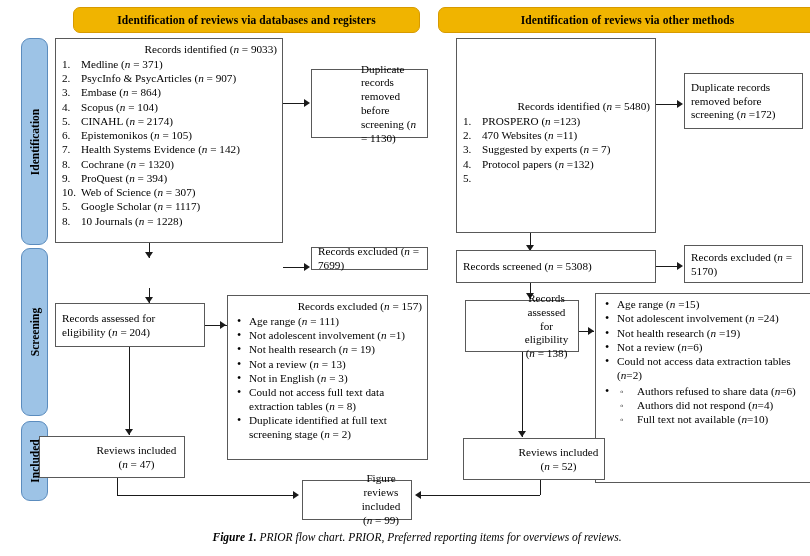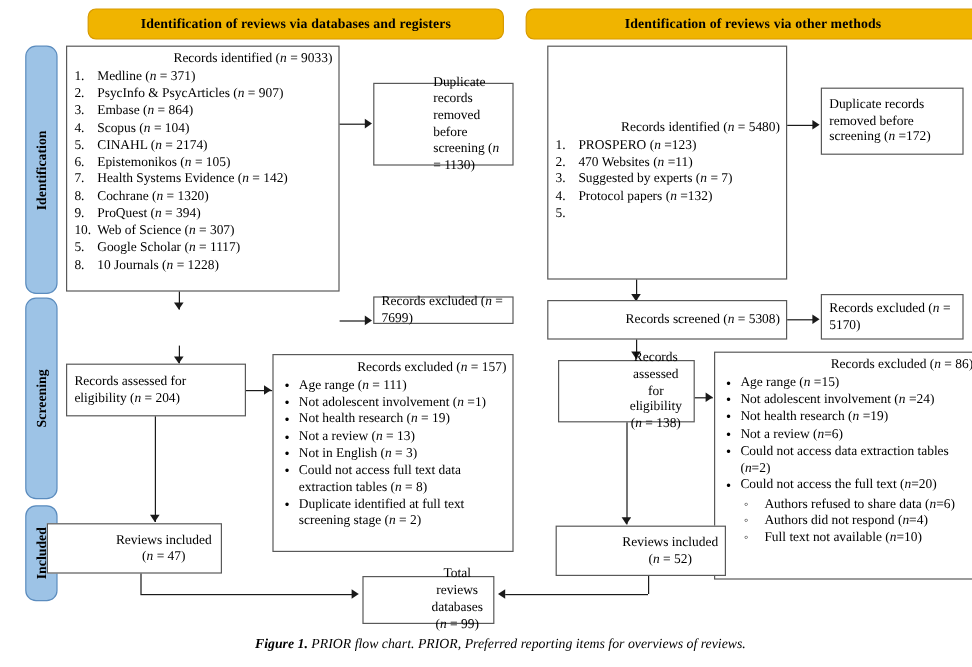--- a/index.html
+++ b/index.html
@@ -195,21 +195,21 @@
   <div class="ln hline" style="left:644px;top:104px;width:22px;"></div>
   <div class="arrow-r" style="left:665px;top:100px;"></div>
 
   <div class="box center" style="left:672px;top:73px;width:119px;height:56px;">
     <div class="pad">Duplicate records removed before screening (<i>n</i> =172)</div>
   </div>
 
   <div class="ln vline" style="left:518px;top:233px;height:17px;"></div>
   <div class="arrow-d" style="left:514px;top:245px;"></div>
 
-  <div class="box center" style="left:444px;top:250px;width:200px;height:33px;text-align:right;">
+  <div class="box center" style="left:444px;top:250px;width:200px;height:33px;">
     <div class="pad">Records screened (<i>n</i> = 5308)</div>
   </div>
 
   <div class="ln hline" style="left:644px;top:266px;width:22px;"></div>
   <div class="arrow-r" style="left:665px;top:262px;"></div>
 
   <div class="box center" style="left:672px;top:245px;width:119px;height:38px;">
     <div class="pad">Records excluded (<i>n</i> = 5170)</div>
   </div>
 
@@ -218,30 +218,28 @@
 
   <div class="box center t-center" style="left:453px;top:300px;width:114px;height:52px;">
     <div class="pad">Records assessed for eligibility (<i>n</i> = 138)</div>
   </div>
 
   <div class="ln hline" style="left:567px;top:331px;width:15px;"></div>
   <div class="arrow-r" style="left:576px;top:327px;"></div>
 
   <div class="box" style="left:583px;top:293px;width:222px;height:190px;">
     <div class="pad">
-      <div class="hdr">Records excluded (<i>n</i> = 86)</div>
       <ul class="blist">
         <li><span class="bul">•</span><span>Age range (<i>n</i> =15)</span></li>
         <li><span class="bul">•</span><span>Not adolescent involvement (<i>n</i> =24)</span></li>
         <li><span class="bul">•</span><span>Not health research (<i>n</i> =19)</span></li>
         <li><span class="bul">•</span><span>Not a review (<i>n</i>=6)</span></li>
         <li><span class="bul">•</span><span>Could not access data extraction tables (<i>n</i>=2)</span></li>
         <li>
           <span class="bul">•</span>
-          <span>Could not access the full text (<i>n</i>=20)</span>
           <ul class="olist">
             <li><span class="bul">◦</span><span>Authors refused to share data (<i>n</i>=6)</span></li>
             <li><span class="bul">◦</span><span>Authors did not respond (<i>n</i>=4)</span></li>
             <li><span class="bul">◦</span><span>Full text not available (<i>n</i>=10)</span></li>
           </ul>
         </li>
       </ul>
     </div>
   </div>
 
@@ -254,21 +252,21 @@
 
   <div class="ln vline" style="left:105px;top:478px;height:17px;"></div>
   <div class="ln hline" style="left:105px;top:495px;width:178px;"></div>
   <div class="arrow-r" style="left:281px;top:491px;"></div>
 
   <div class="ln vline" style="left:528px;top:480px;height:15px;"></div>
   <div class="ln hline" style="left:409px;top:495px;width:119px;"></div>
   <div class="arrow-l" style="left:403px;top:491px;"></div>
 
   <div class="box center t-center" style="left:290px;top:480px;width:110px;height:40px;">
-    <div>Total reviews databases</div>
+    <div>Figure reviews included</div>
     <div>(<i>n</i> = 99)</div>
   </div>
 
   <div class="caption">
     <b>Figure 1.</b>
     <span>PRIOR flow chart. PRIOR, Preferred reporting items for overviews of reviews.</span>
   </div>
 
 </div>
 

